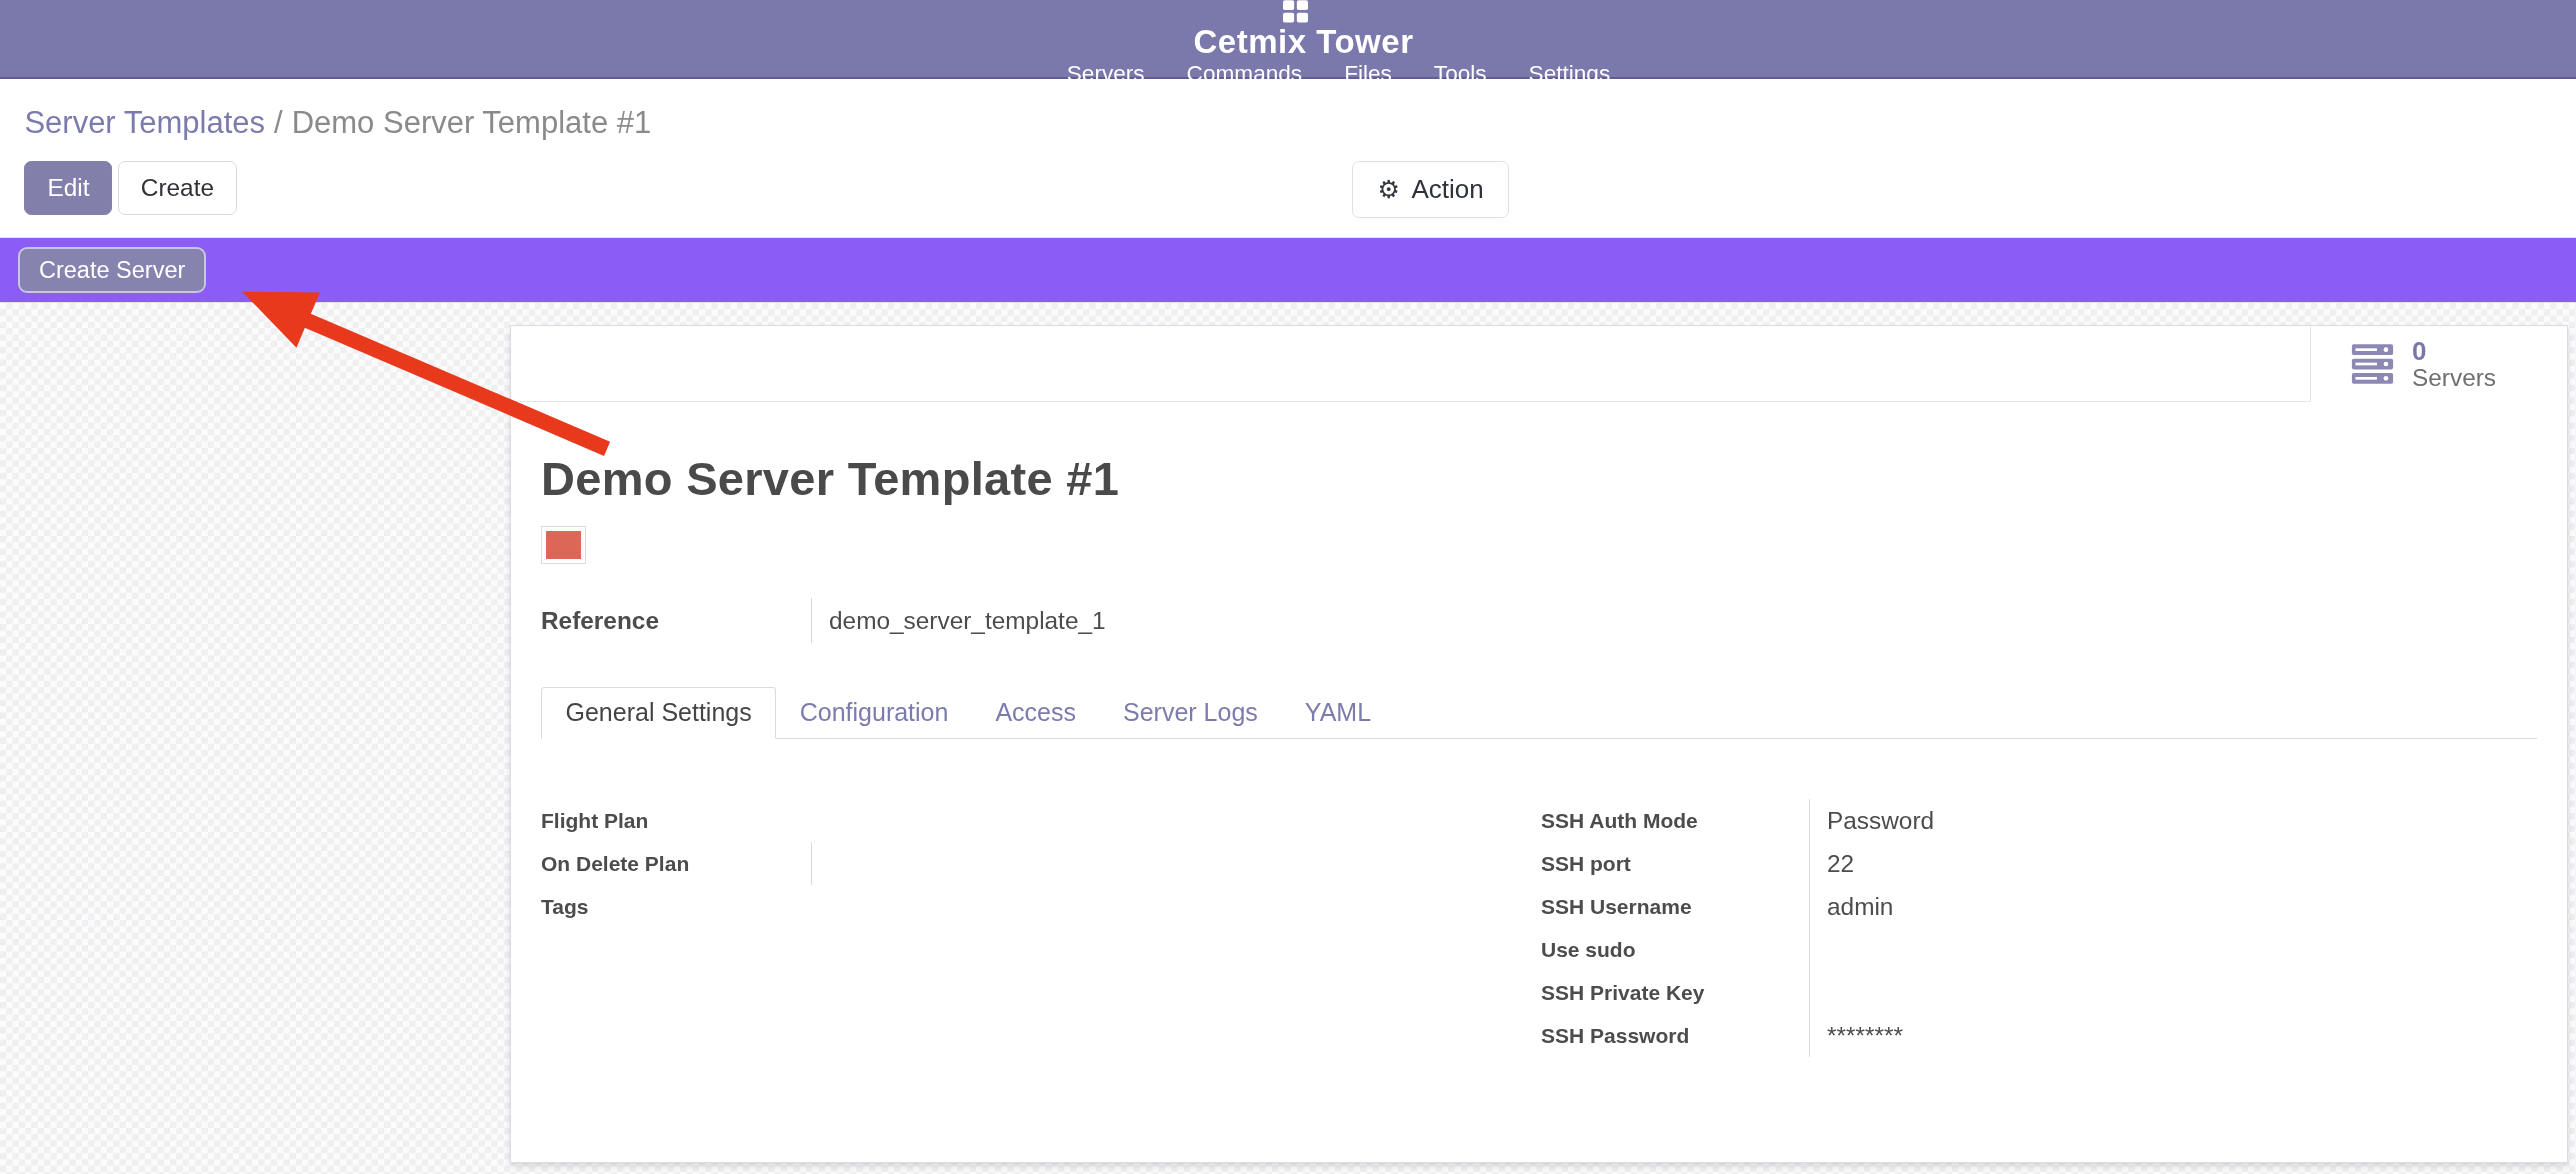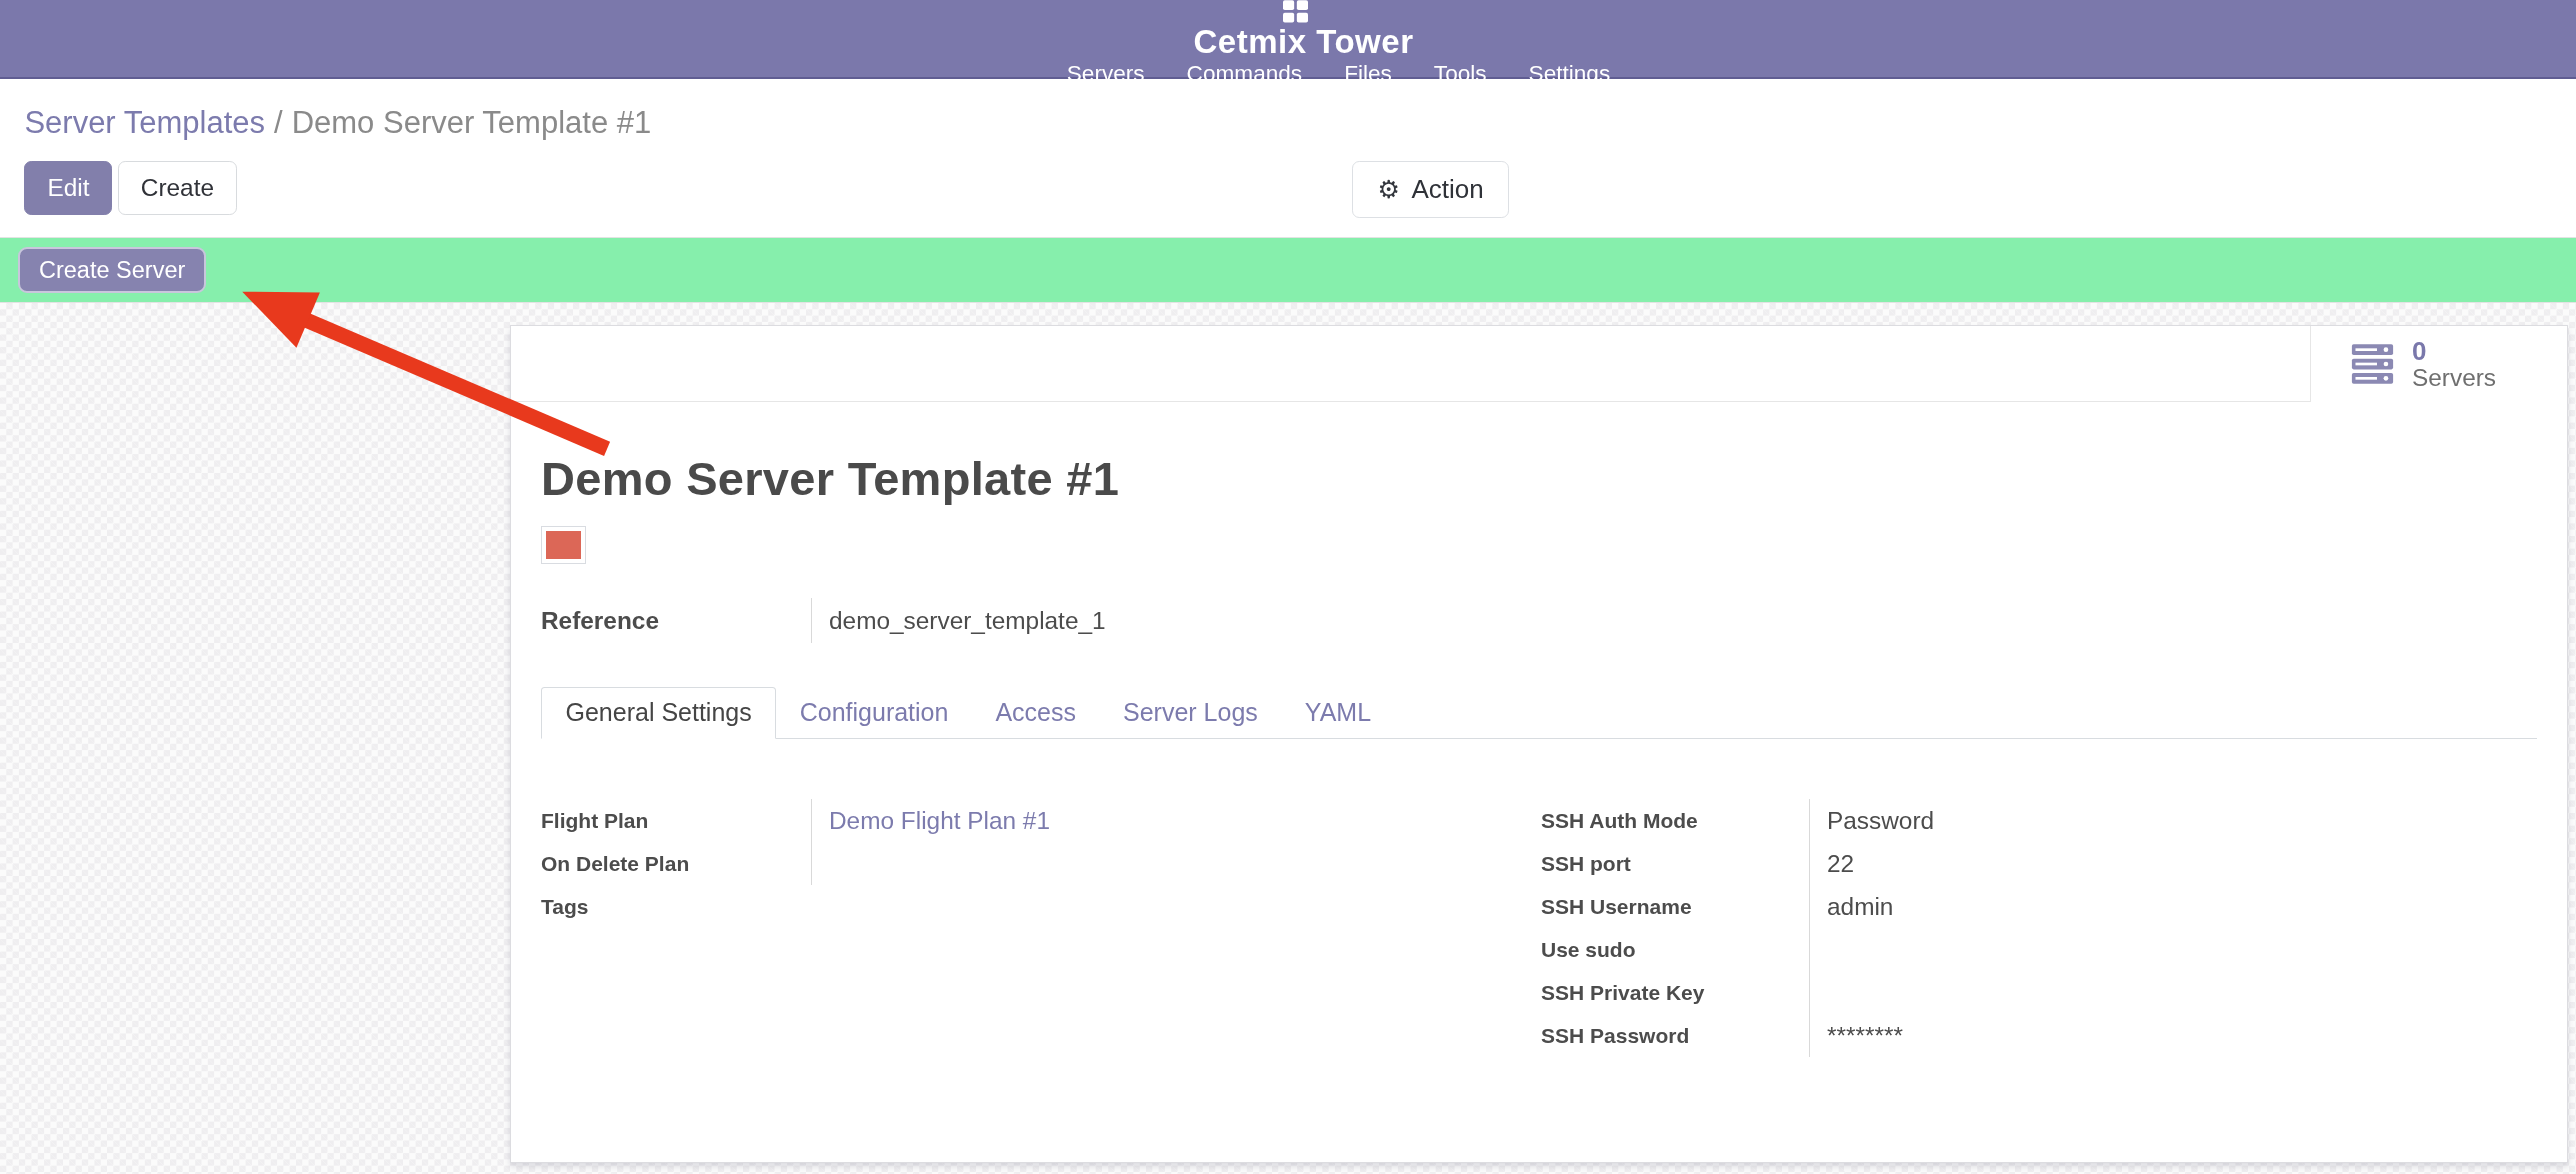--- a/index.html
+++ b/index.html
@@ -30,21 +30,21 @@
   .btn-default{ background:#fff; color:#303238; border-color:#d8dbde; }
 
   .action-btn{ position:absolute; left:1352px; top:161px; height:57px;
         background:#fff; border:0.9px solid #dde0e4; border-radius:7.2px;
         display:flex; align-items:center; gap:11.7px; padding:0 24.4px;
         font-size:26px; color:#2f3238; cursor:pointer; }
   .gear{ font-size:25px; line-height:1; color:#33363d; }
 
   
   .status-bar{ position:absolute; left:0; top:237px; width:2576px; height:66px;
-        background:#86efac; border-top:0.9px solid #e3e3e3; border-bottom:0.9px solid #e3e3e3;
+        background:#8b5cf6; border-top:0.9px solid #e3e3e3; border-bottom:0.9px solid #e3e3e3;
         display:flex; align-items:center; }
   .create-server-btn{ margin-left:18px; background:#8683af; color:#fff;
         border:2.7px solid #c8c6dc; border-radius:9px; padding:7.2px 19px;
         font-size:23.5px; cursor:pointer; }
 
   
   .content{ position:absolute; left:0; top:303px; width:2576px; height:871px;
     background-color:#fbfbfb;
     background-image:
       linear-gradient(45deg,#efeef0 25%,transparent 25%,transparent 75%,#efeef0 75%),
@@ -182,23 +182,20 @@
         <div class="tab">Access</div>
         <div class="tab">Server Logs</div>
         <div class="tab">YAML</div>
       </div>
 
       <div class="fields">
 
         <div class="fgroup">
           <div class="frow">
             <div class="flabel">Flight Plan</div>
-            <div class="fvalue">
-                <span class="link">Demo Flight Plan #1</span>
-              </div>
           </div>
           <div class="frow">
             <div class="flabel">On Delete Plan</div>
             <div class="fvalue"></div>
           </div>
           <div class="frow">
             <div class="flabel">Tags</div>
           </div>
         </div>
 

